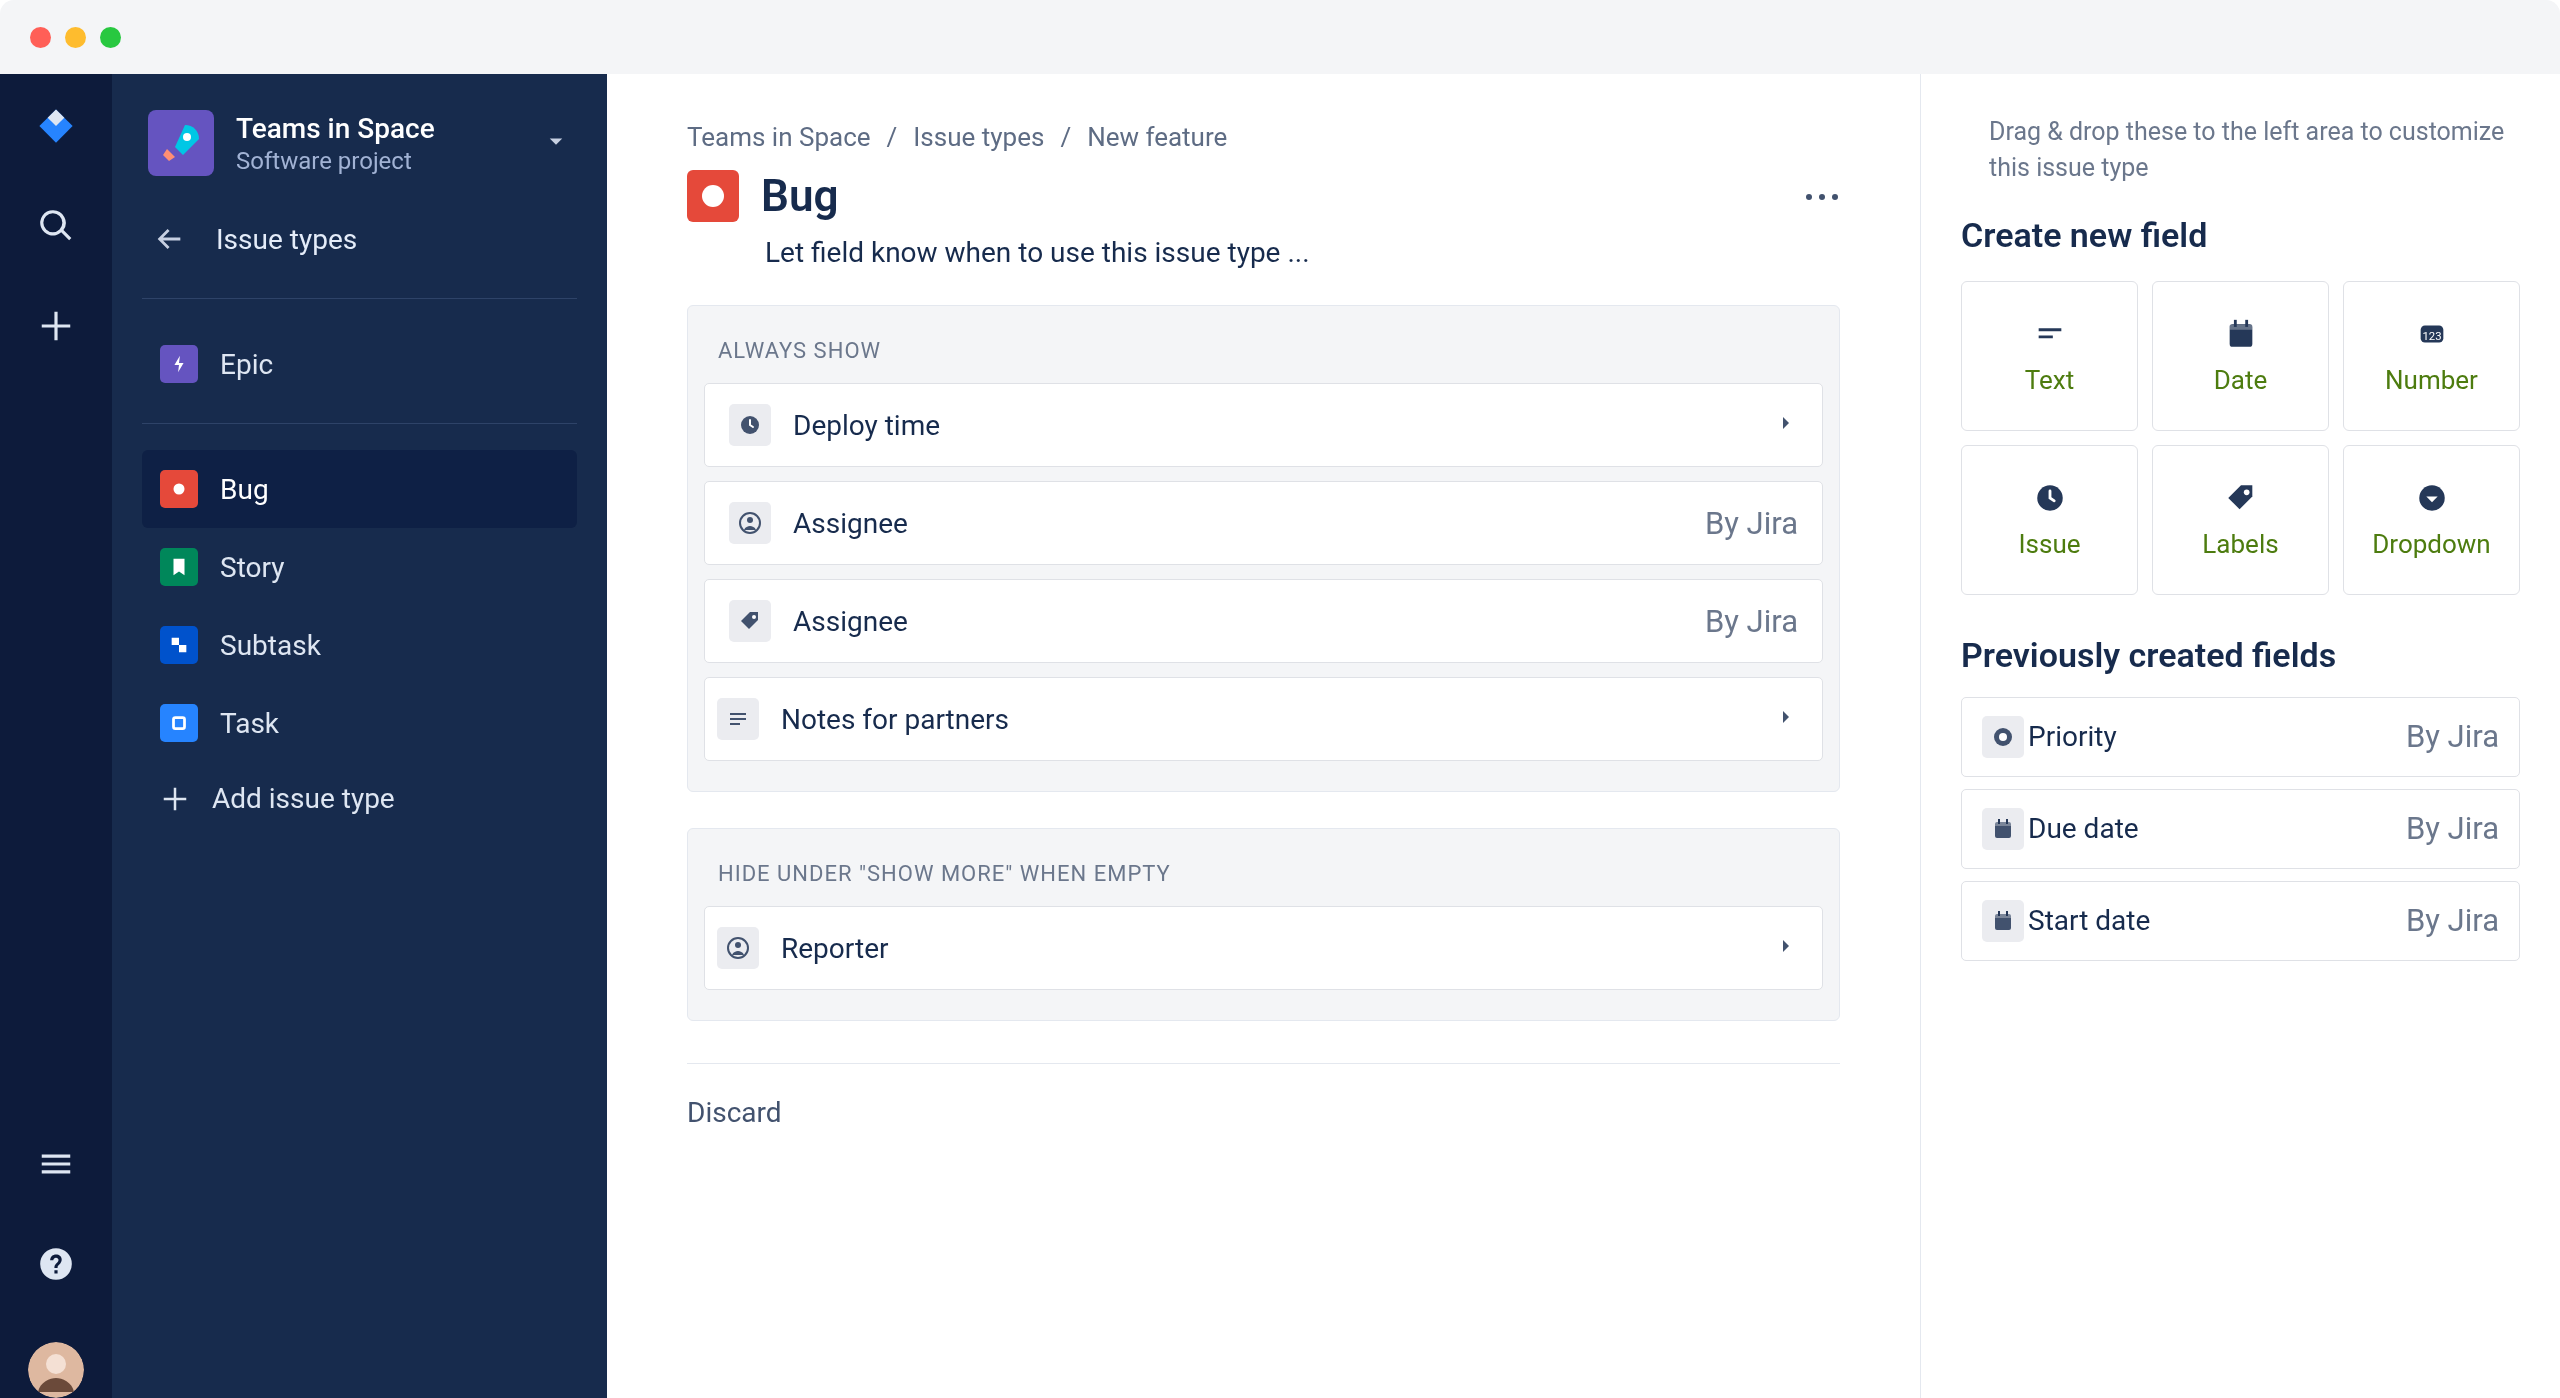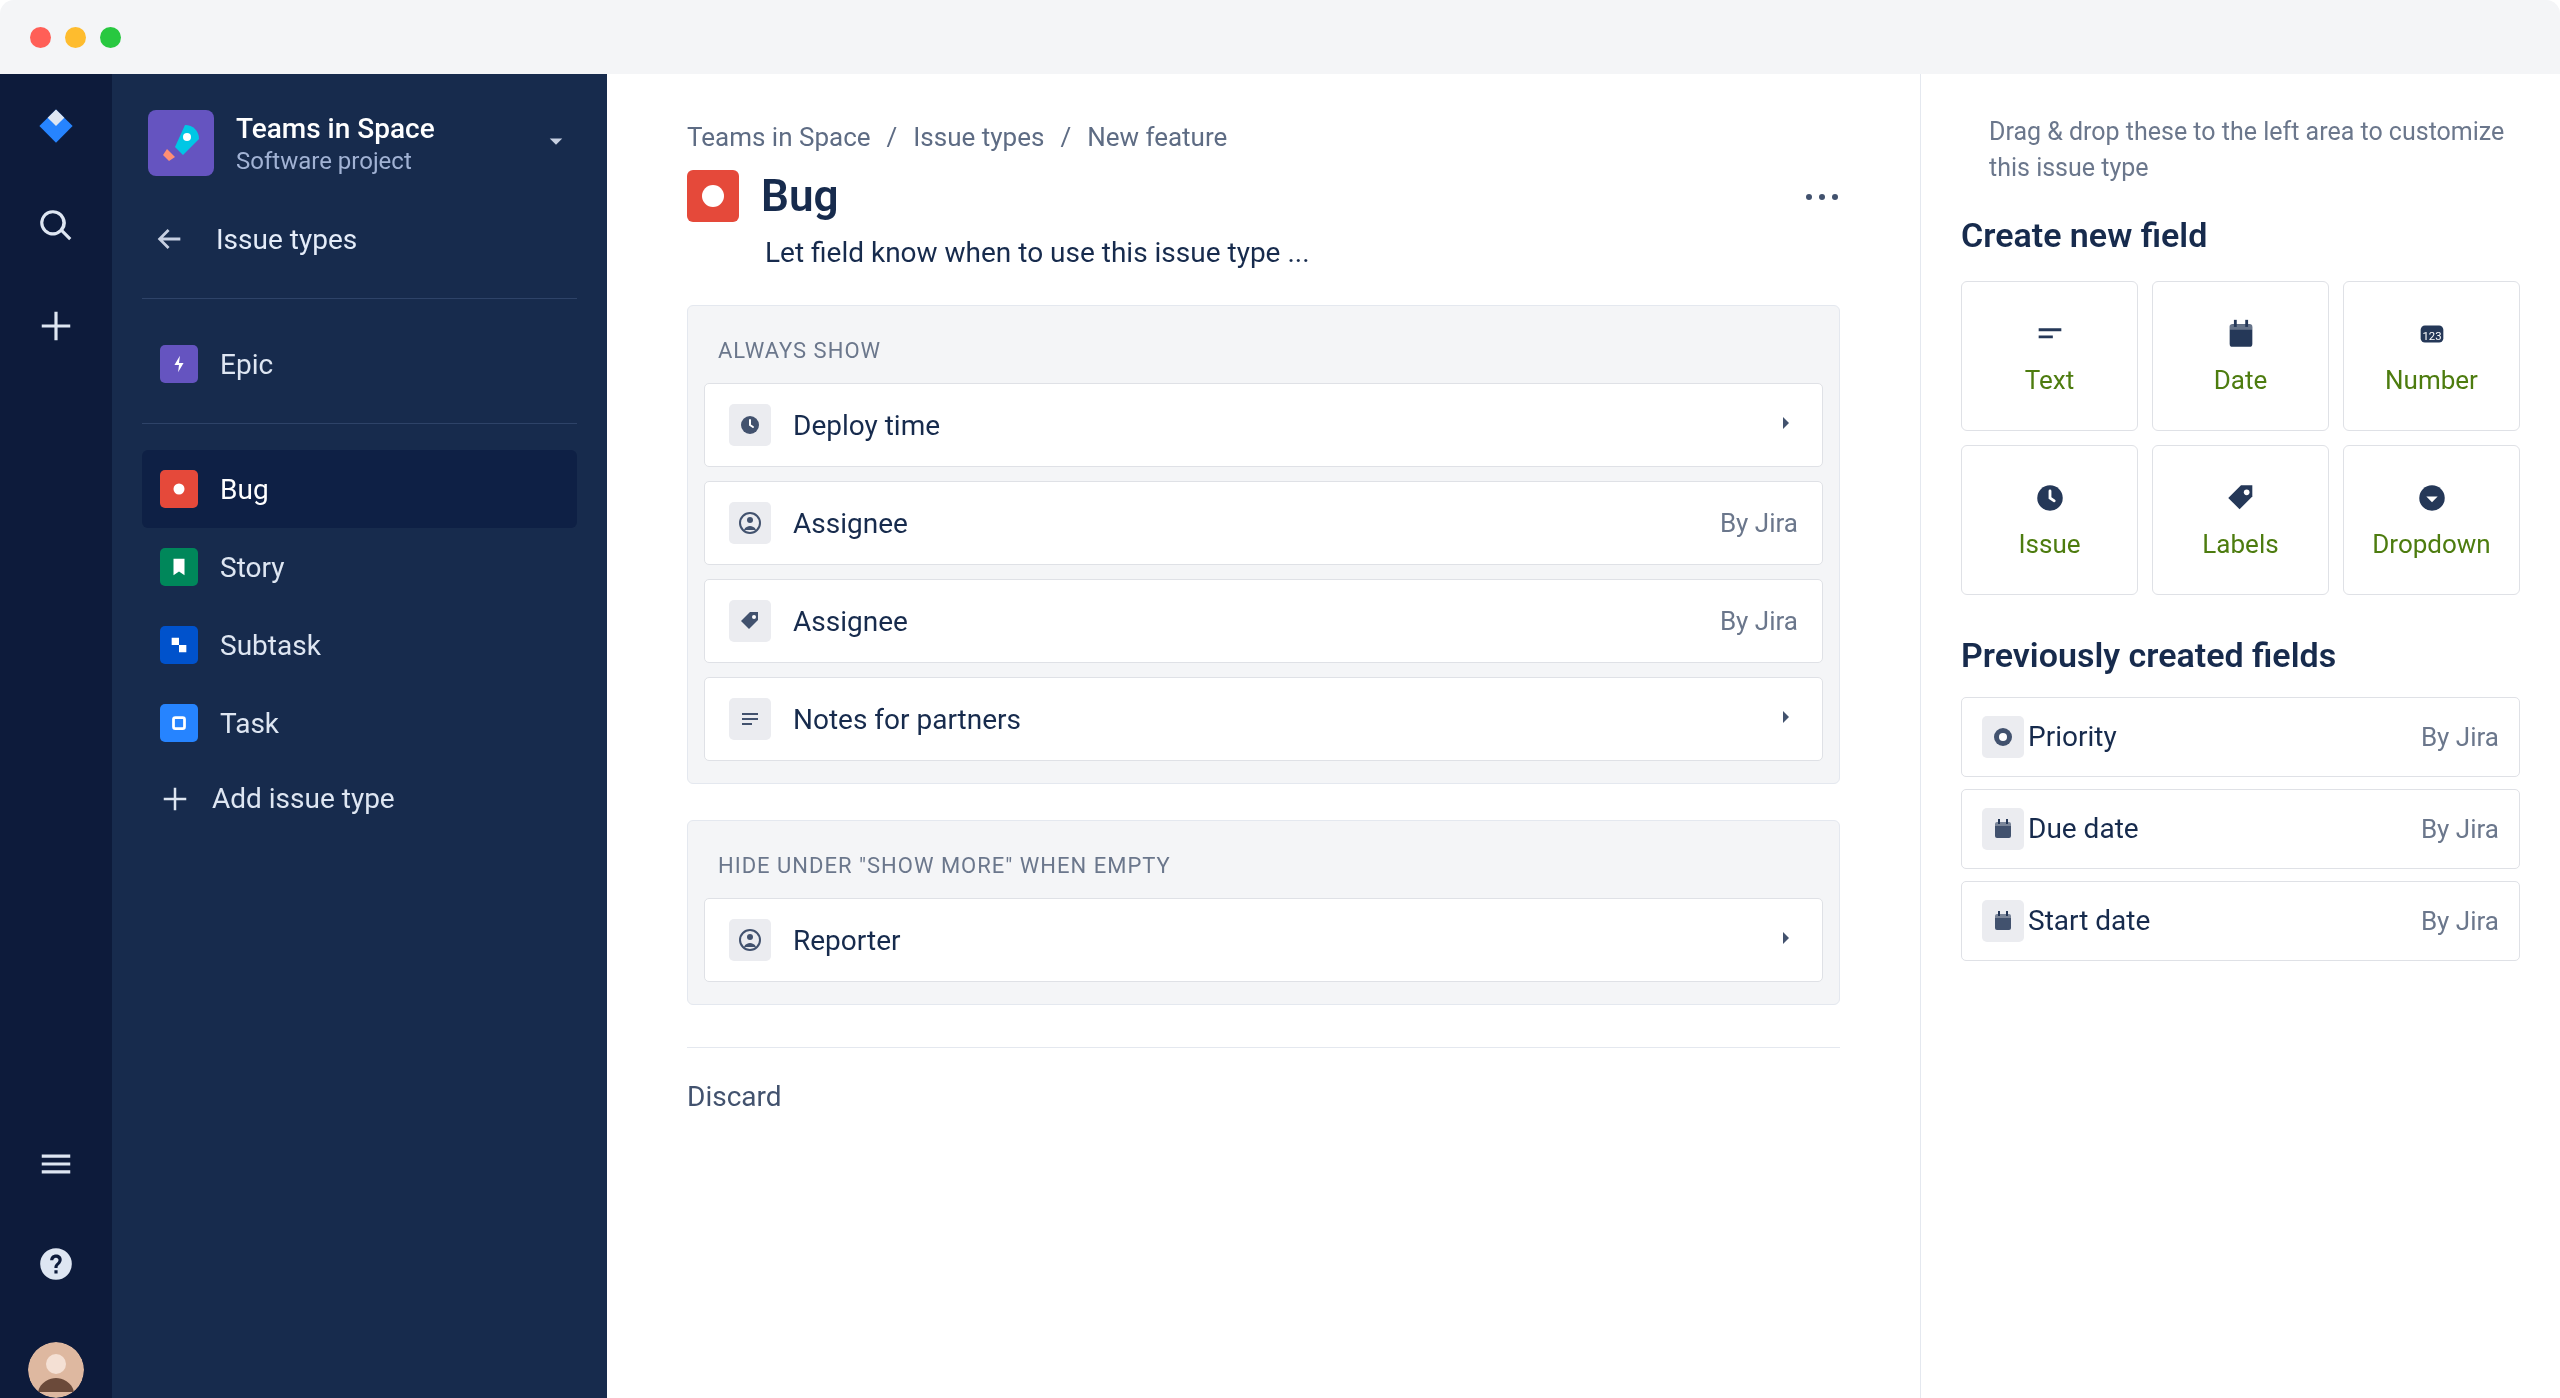--- a/index.html
+++ b/index.html
@@ -95,26 +95,26 @@
   .bug-icon { width: 52px; height: 52px; border-radius:6px; background:#e5493a; display:flex; align-items:center; justify-content:center; }
   .bug-icon .inner { width:22px; height:22px; border-radius:50%; background:#fff; }
   .header-title { font-size: 44px; font-weight:600; color:#172b4d; }
   .header-actions { margin-left:auto; color:#42526e; }
   .header-actions svg { width: 36px; height:10px; }
   .header-desc { font-size: 28px; color:#172b4d; margin-left: 78px; margin-top: 14px; }
 
   .group { margin-top: 36px; background:#f4f5f7; border:1px solid #e4e8ef; border-radius:6px; padding: 18px 0 18px 0; }
   .group-header { font-size: 22px; letter-spacing: 1px; color:#6b778c; padding: 14px 30px 20px 30px; }
   .field-row { background:#fff; border:1px solid #dfe1e6; border-radius:5px; margin: 0 16px 14px 16px; padding: 20px 24px; display:flex; align-items:center; gap: 22px; }
-  .field-row:last-child { margin-bottom: 4px; }
+  .field-row:last-child { margin-bottom: 12px; padding-left: 12px; }
   .field-icon { width:42px; height:42px; border-radius:5px; background:#ebecf0; display:flex; align-items:center; justify-content:center; flex-shrink:0; }
   .field-icon svg { width:24px; height:24px; fill:#42526e; }
   .field-label { font-size: 28px; color:#172b4d; }
   .field-right { margin-left:auto; display:flex; align-items:center; gap: 14px; }
-  .by-jira { font-size:26px; color:#6b778c; }
+  .by-jira { font-size:31px; color:#6b778c; }
   .chevron-r svg { width:24px; height:24px; fill:#42526e; }
 
   .hr { height:1px; background:#e4e8ef; margin: 42px 0 32px 0; }
 
   .footer-buttons { display:flex; gap: 32px; align-items:center; }
   .btn-primary { background:#0052cc; color:#fff; border:none; border-radius:5px; padding:20px 30px; font-size:28px; font-weight:500; }
   .btn-secondary { background:transparent; border:none; color:#42526e; font-size:28px; }
 
   
   .right-panel {

